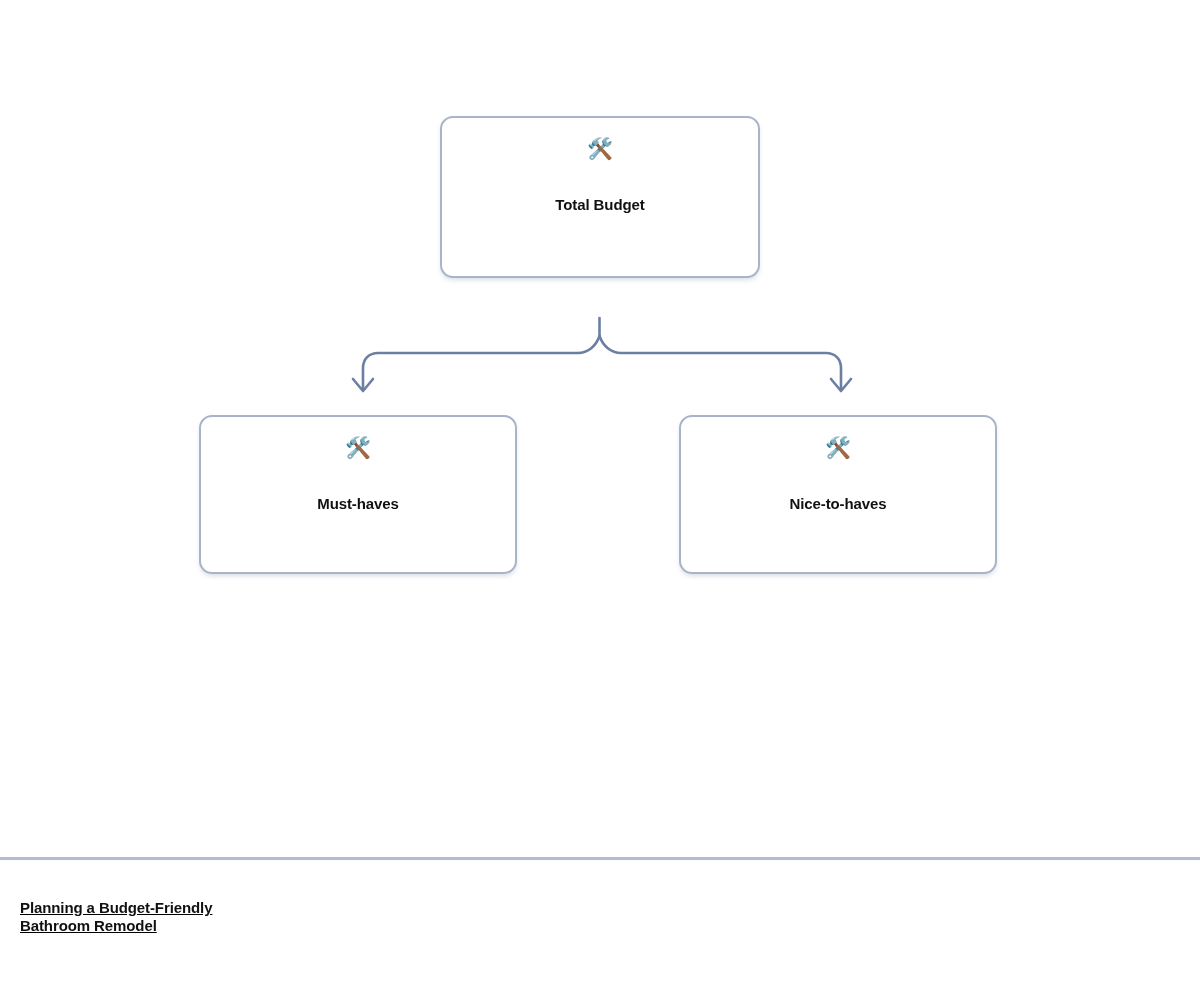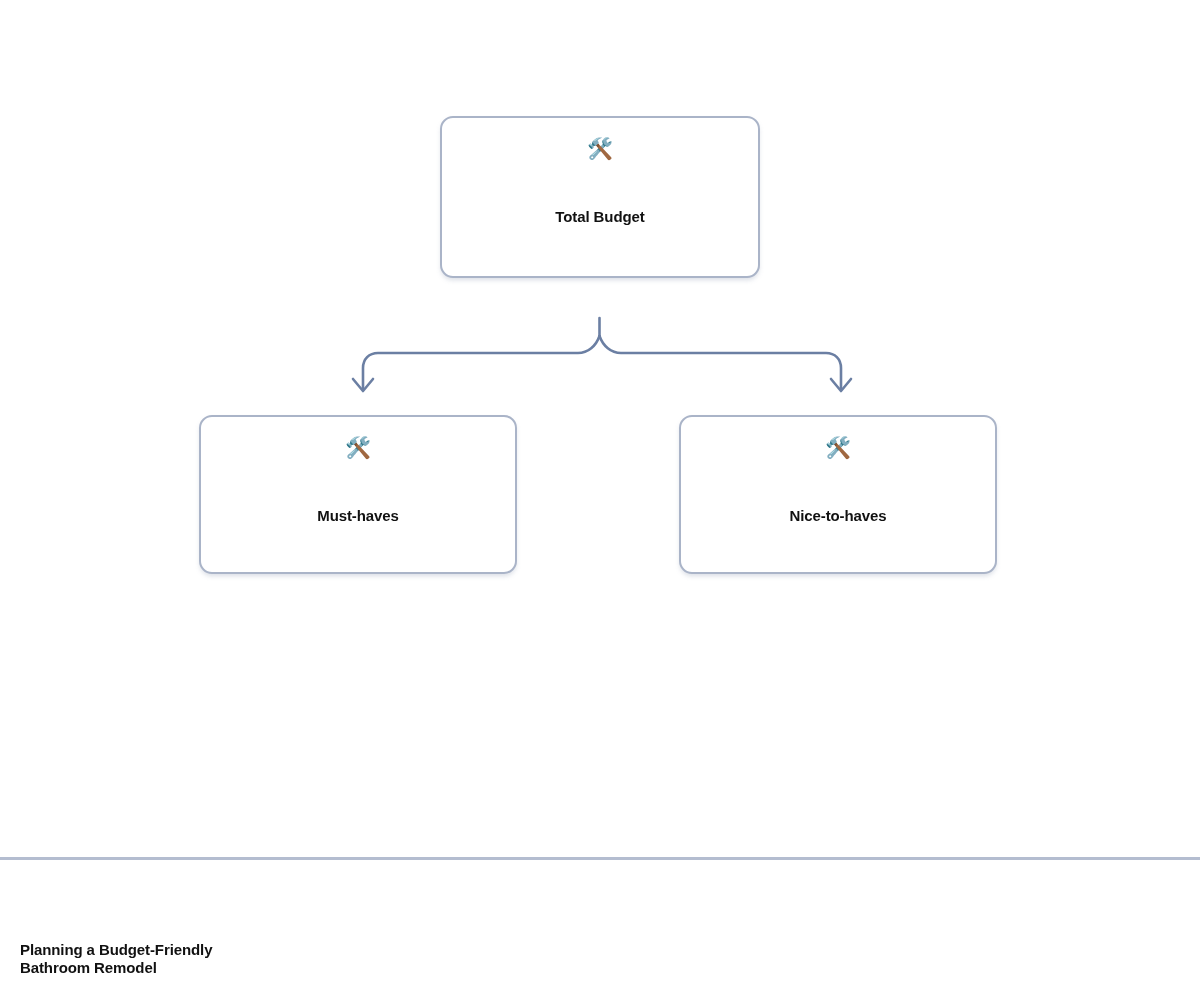--- a/index.html
+++ b/index.html
@@ -52,21 +52,21 @@
     font-size: 21px;
     line-height: 1;
     margin-top: 18px;
     height: 24px;
     display: flex;
     align-items: center;
     justify-content: center;
     user-select: none;
   }
   .node-label {
-    margin-top: 48px;
+    margin-top: 36px;
     font-size: 15px;
     font-weight: bold;
     color: #111111;
     text-align: center;
     letter-spacing: -0.1px;
     padding: 0 10px;
   }
 
   #node-root {
     left: 440px;
@@ -92,22 +92,23 @@
     position: absolute;
     left: 0;
     top: 857px;
     width: 1200px;
     height: 3px;
     background: #b4bdd0;
   }
   #footer {
     position: absolute;
     left: 20px;
-    top: 941px;
+    top: 899px;
     width: 500px;
+    text-decoration: underline;
   }
   #footer-title {
     font-size: 15px;
     font-weight: bold;
     color: #111111;
     line-height: 18px;
     letter-spacing: -0.1px;
     white-space: pre-line;
   }
 </style>

